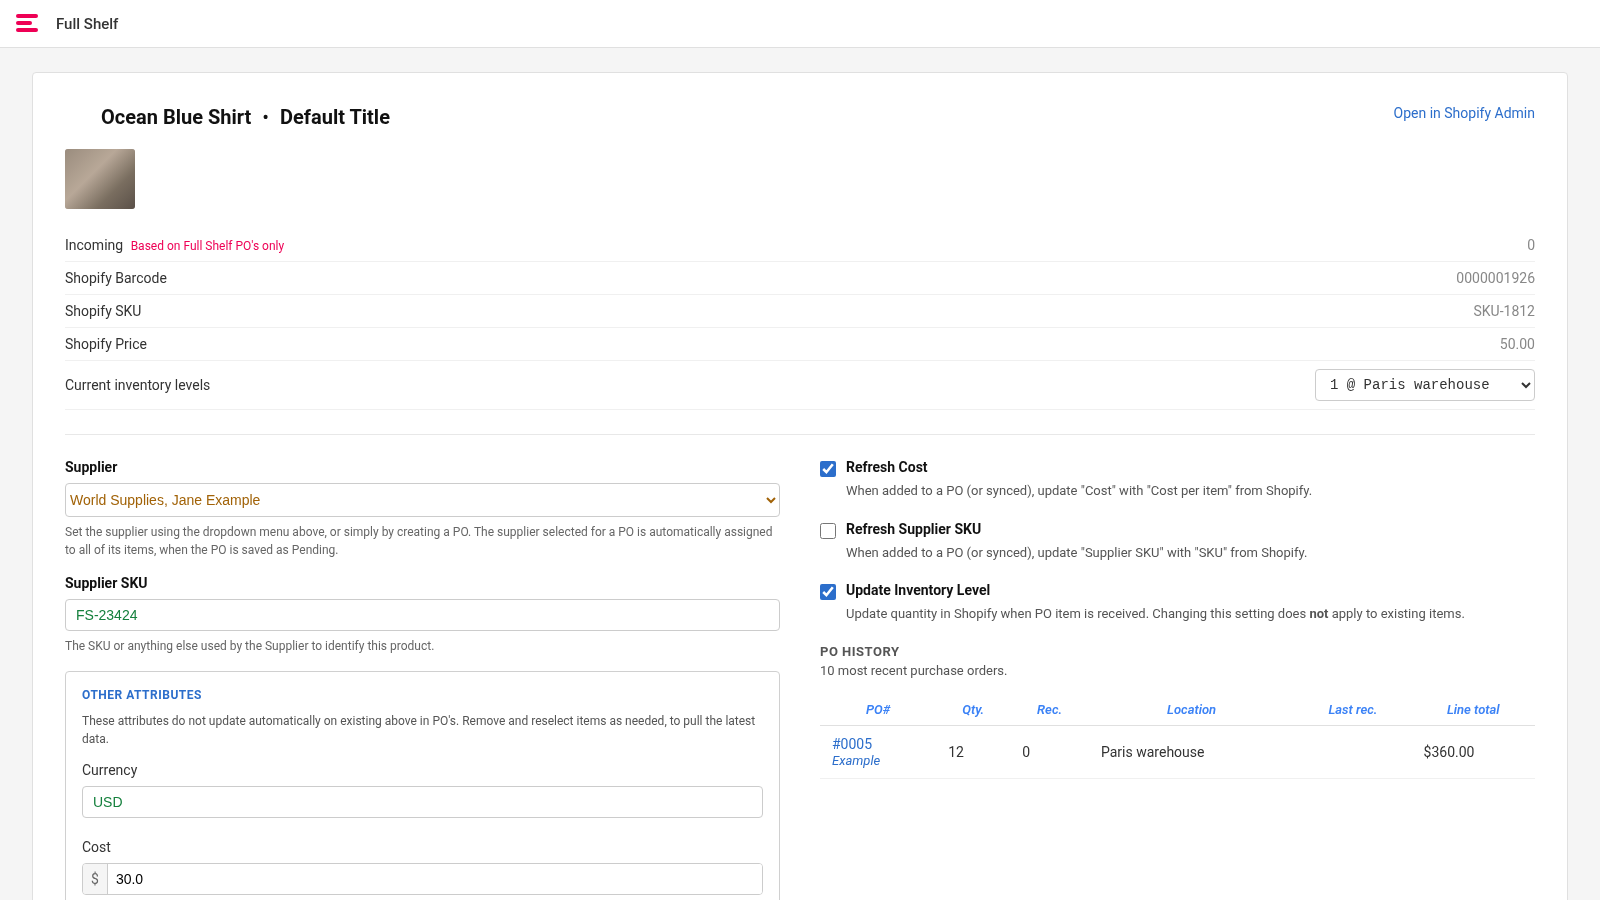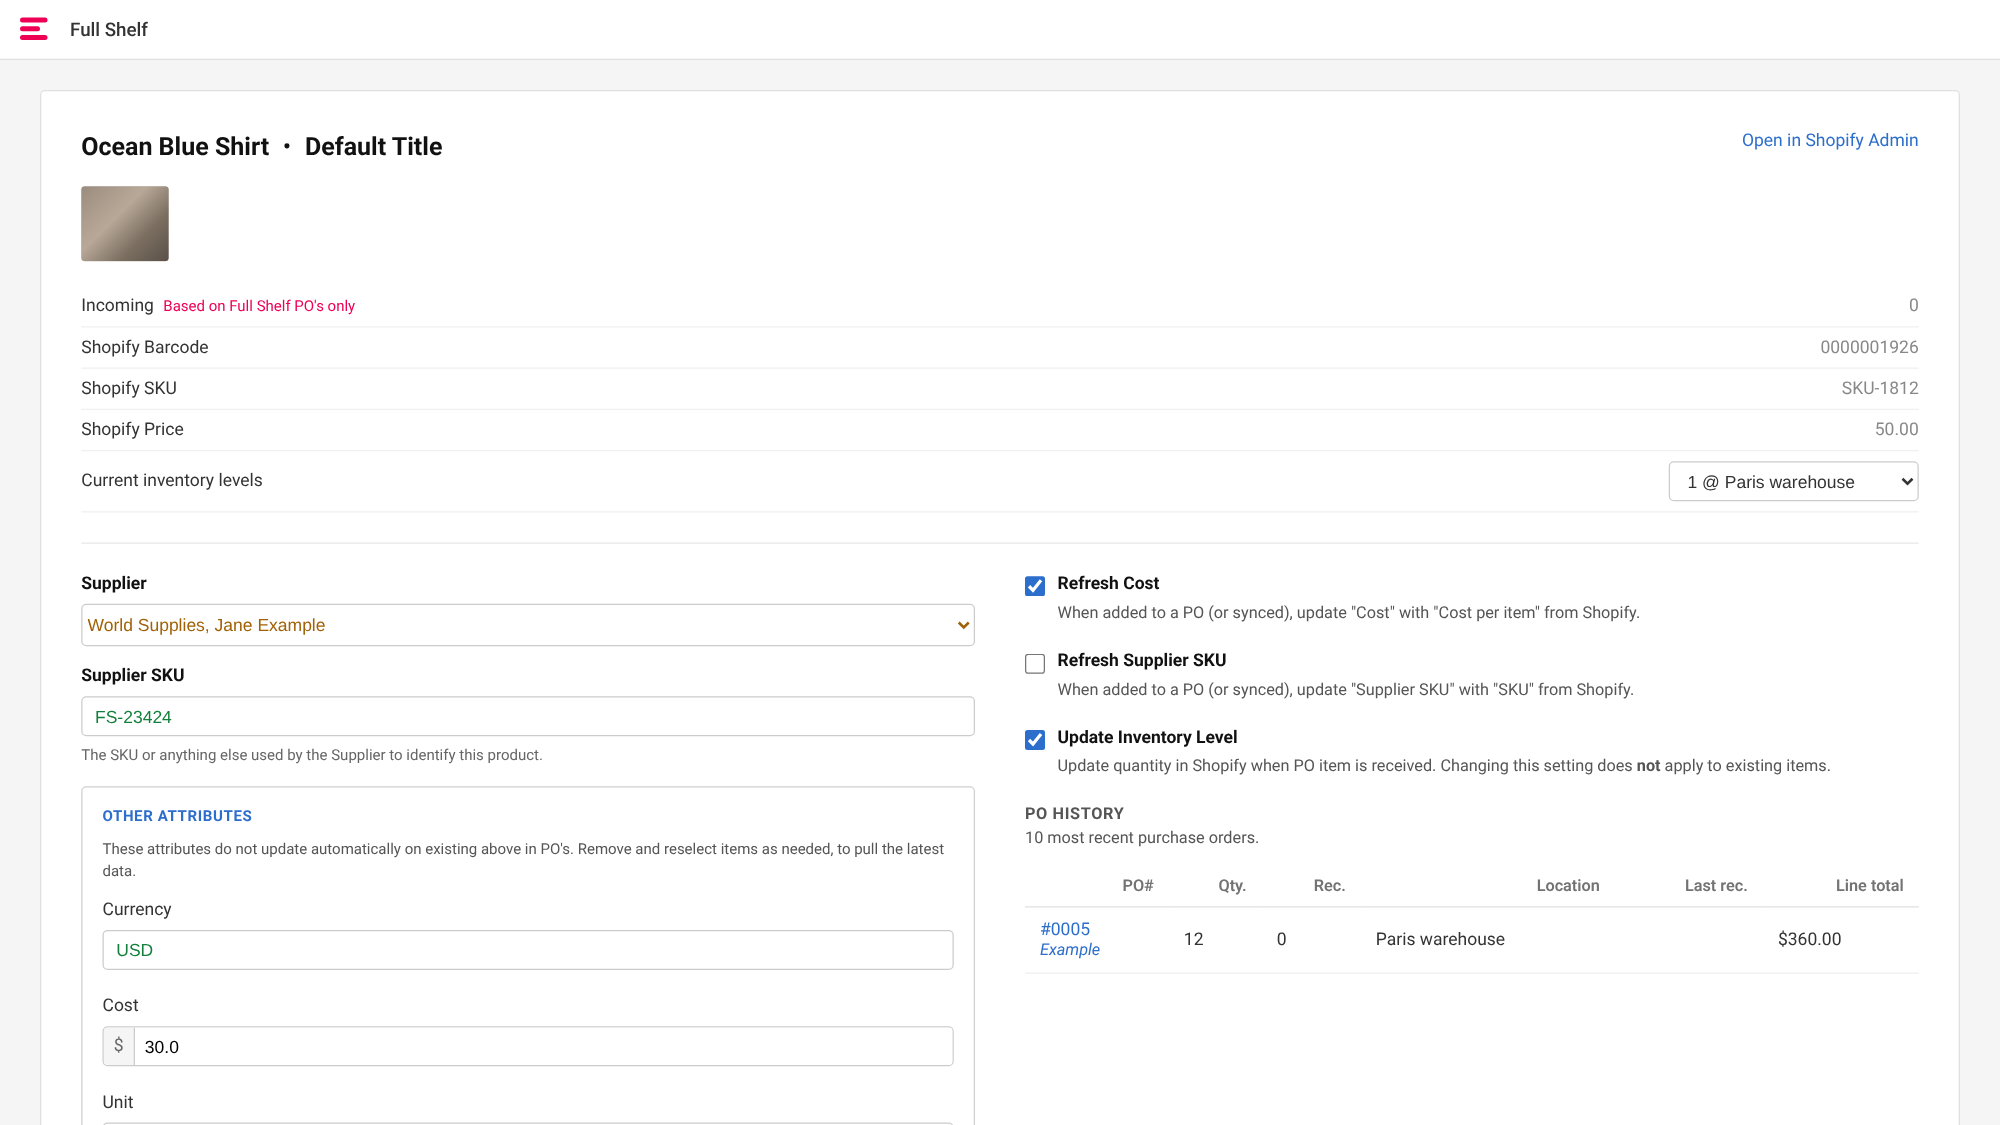--- a/index.html
+++ b/index.html
@@ -33,20 +33,21 @@
       border-radius: 4px;
       padding: 32px;
     }
 
     
     .product-header {
       display: flex;
       justify-content: space-between;
       align-items: flex-start;
       margin-bottom: 20px;
+      margin-left: 36px;
     }
     .product-title { font-size: 20px; font-weight: 700; color: #111; }
     .shopify-link { color: #2c6ecb; text-decoration: none; font-size: 14px; }
 
     .product-image {
       width: 70px; height: 60px;
       background: #c0b8b0;
       border-radius: 3px;
       overflow: hidden;
       margin-bottom: 20px;
@@ -75,20 +76,21 @@
     .inventory-select {
       padding: 6px 28px 6px 10px;
       border: 1px solid #ccc;
       border-radius: 4px;
       font-size: 14px;
       color: #333;
       background: #fff;
       appearance: auto;
       min-width: 200px;
       cursor: pointer;
+      font-family: Liberation Mono, monospace;
     }
 
     
     .section-divider { border: none; border-top: 1px solid #e8e8e8; margin: 24px 0; }
 
     
     .two-col { display: flex; gap: 40px; }
     .col-left { flex: 1; }
     .col-right { flex: 1; }
 
@@ -135,26 +137,27 @@
     .checkbox-row input[type="checkbox"] { margin-top: 2px; width: 16px; height: 16px; accent-color: #2c6ecb; flex-shrink: 0; }
     .checkbox-label { font-weight: 700; font-size: 14px; color: #111; }
     .checkbox-desc { font-size: 13px; color: #555; margin-left: 26px; line-height: 1.5; margin-bottom: 12px; }
     .checkbox-desc strong { font-weight: 700; }
 
     
     .po-history-title { font-size: 13px; font-weight: 700; color: #555; letter-spacing: 0.5px; text-transform: uppercase; margin-bottom: 4px; }
     .po-history-sub { font-size: 13px; color: #555; margin-bottom: 16px; }
     .po-table { width: 100%; border-collapse: collapse; }
     .po-table th {
-      text-align: right;
+      text-align: center;
       padding: 8px 12px;
       font-size: 13px;
       font-weight: 600;
-      color: #737373;
+      color: #3b82f6;
       border-bottom: 1px solid #e0e0e0;
+      font-style: italic;
     }
     .po-table td {
       padding: 10px 12px;
       font-size: 14px;
       color: #333;
       border-bottom: 1px solid #f0f0f0;
     }
     .po-link { color: #2c6ecb; text-decoration: none; display: block; }
     .po-example { color: #2c6ecb; font-style: italic; font-size: 13px; }
   </style>
@@ -217,20 +220,21 @@
     <hr class="section-divider">
 
     <div class="two-col">
 
       <div class="col-left">
         <div class="form-group">
           <label class="form-label">Supplier</label>
           <select class="form-select">
             <option>World Supplies, Jane Example</option>
           </select>
+          <p class="form-help">Set the supplier using the dropdown menu above, or simply by creating a PO. The supplier selected for a PO is automatically assigned to all of its items, when the PO is saved as Pending.</p>
         </div>
 
         <div class="form-group">
           <label class="form-label">Supplier SKU</label>
           <input type="text" class="form-input" value="FS-23424" style="">
           <p class="form-help">The SKU or anything else used by the Supplier to identify this product.</p>
         </div>
 
         <div class="other-attrs">
           <div class="other-attrs-title">OTHER ATTRIBUTES</div>

